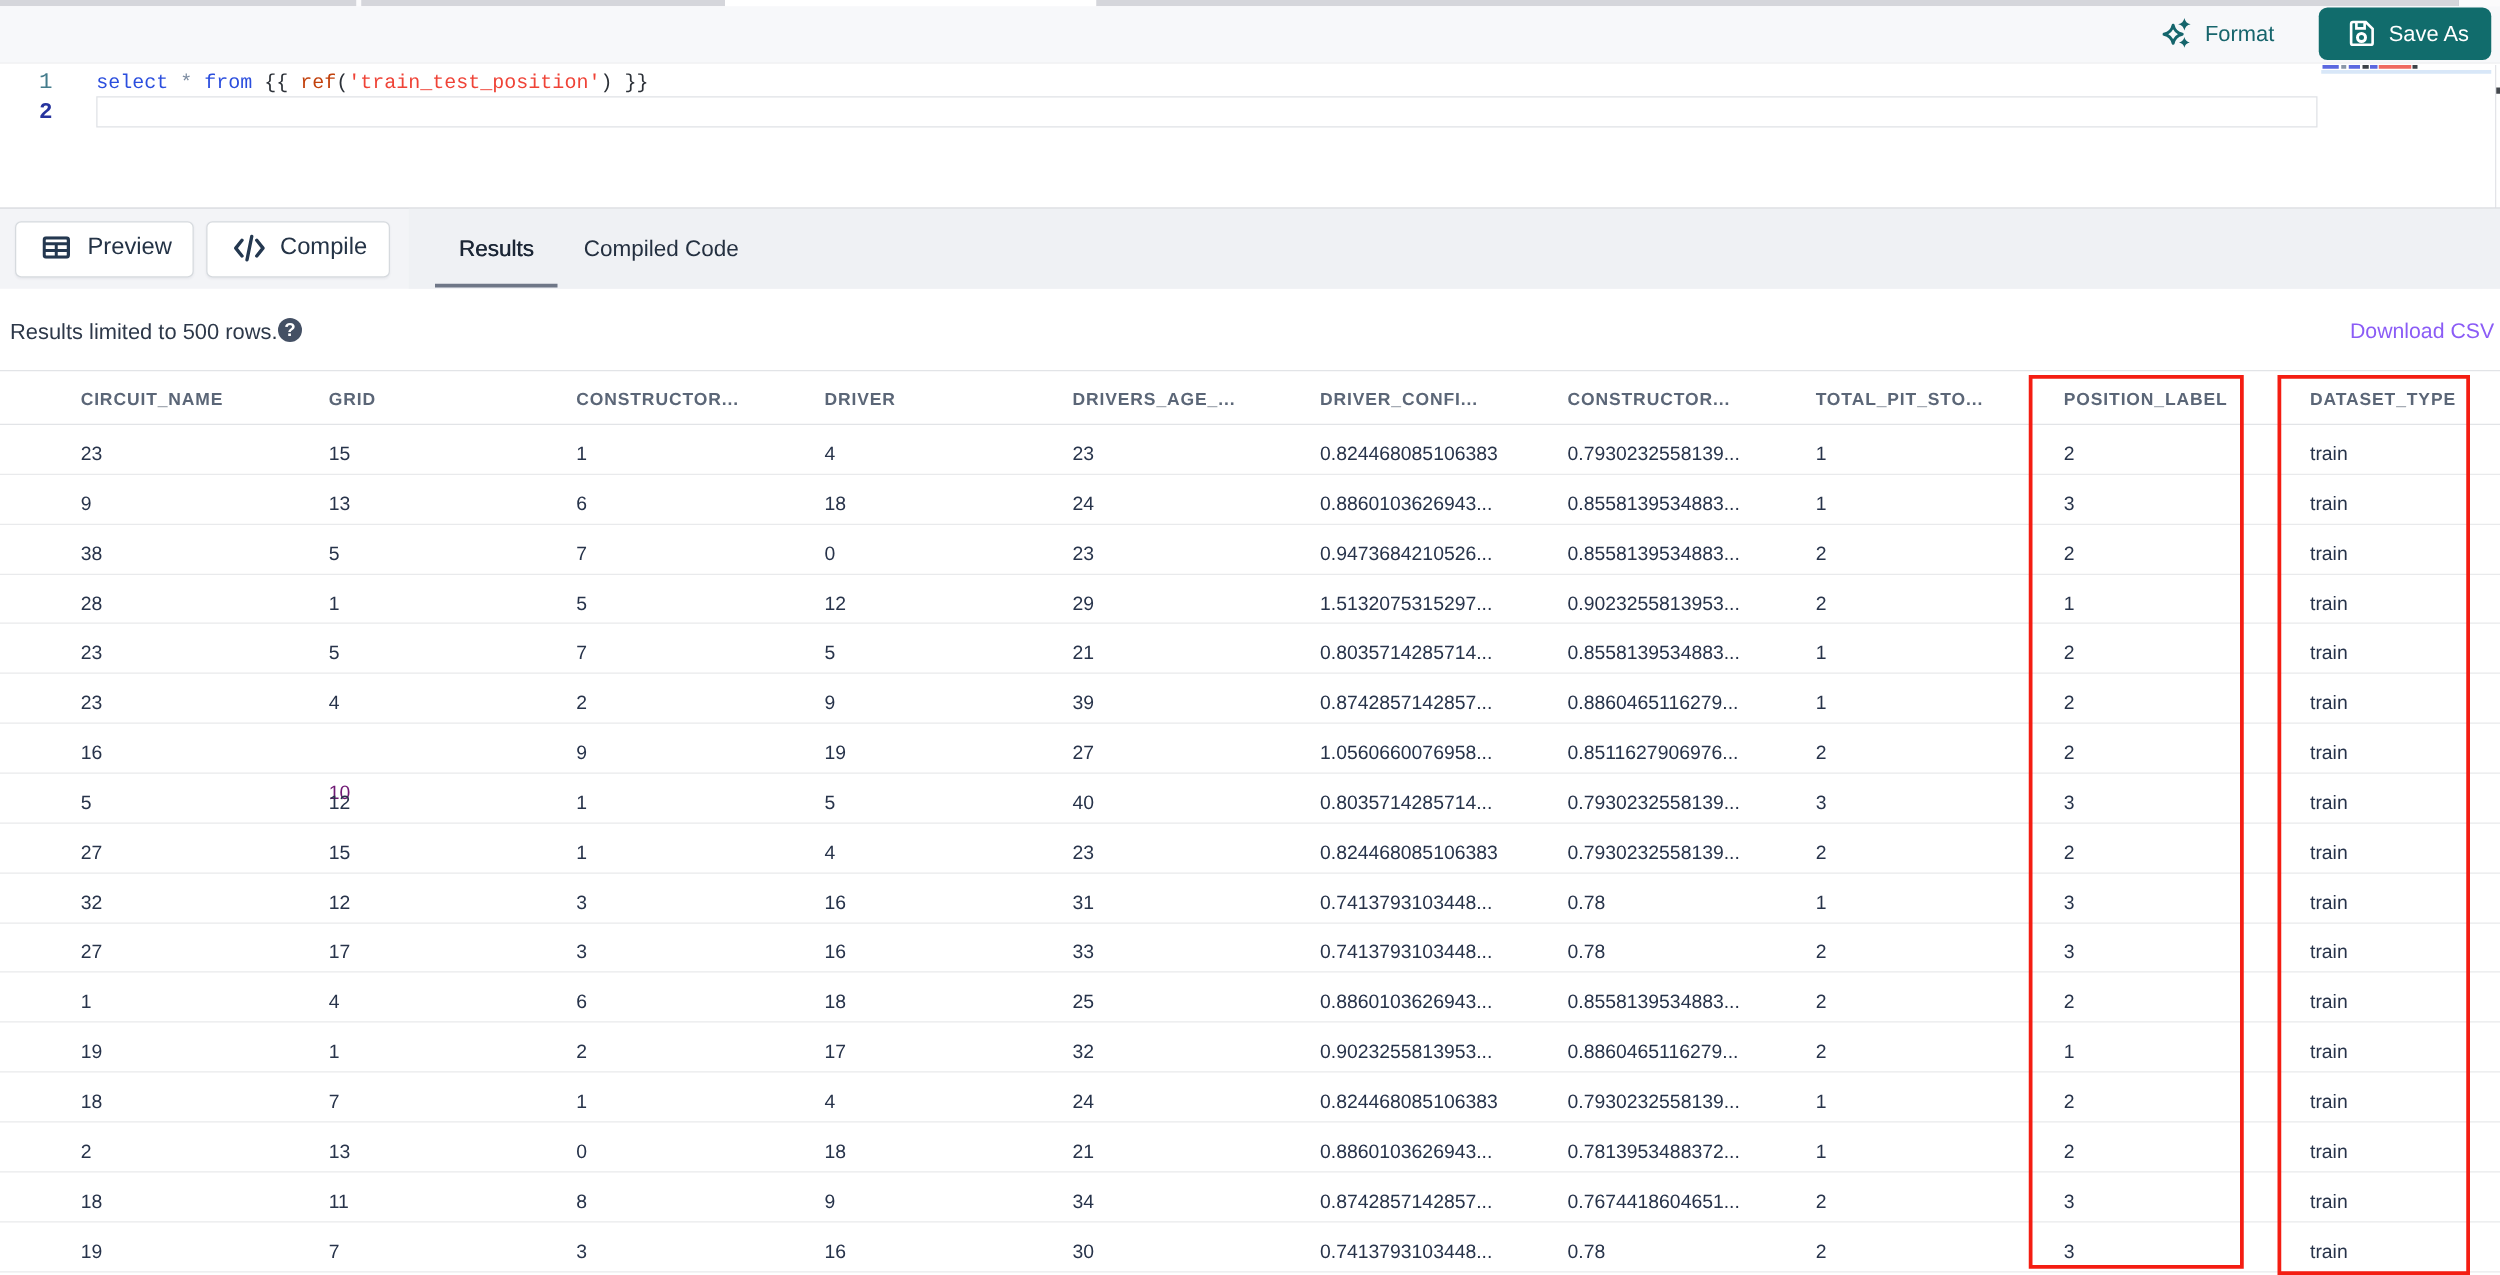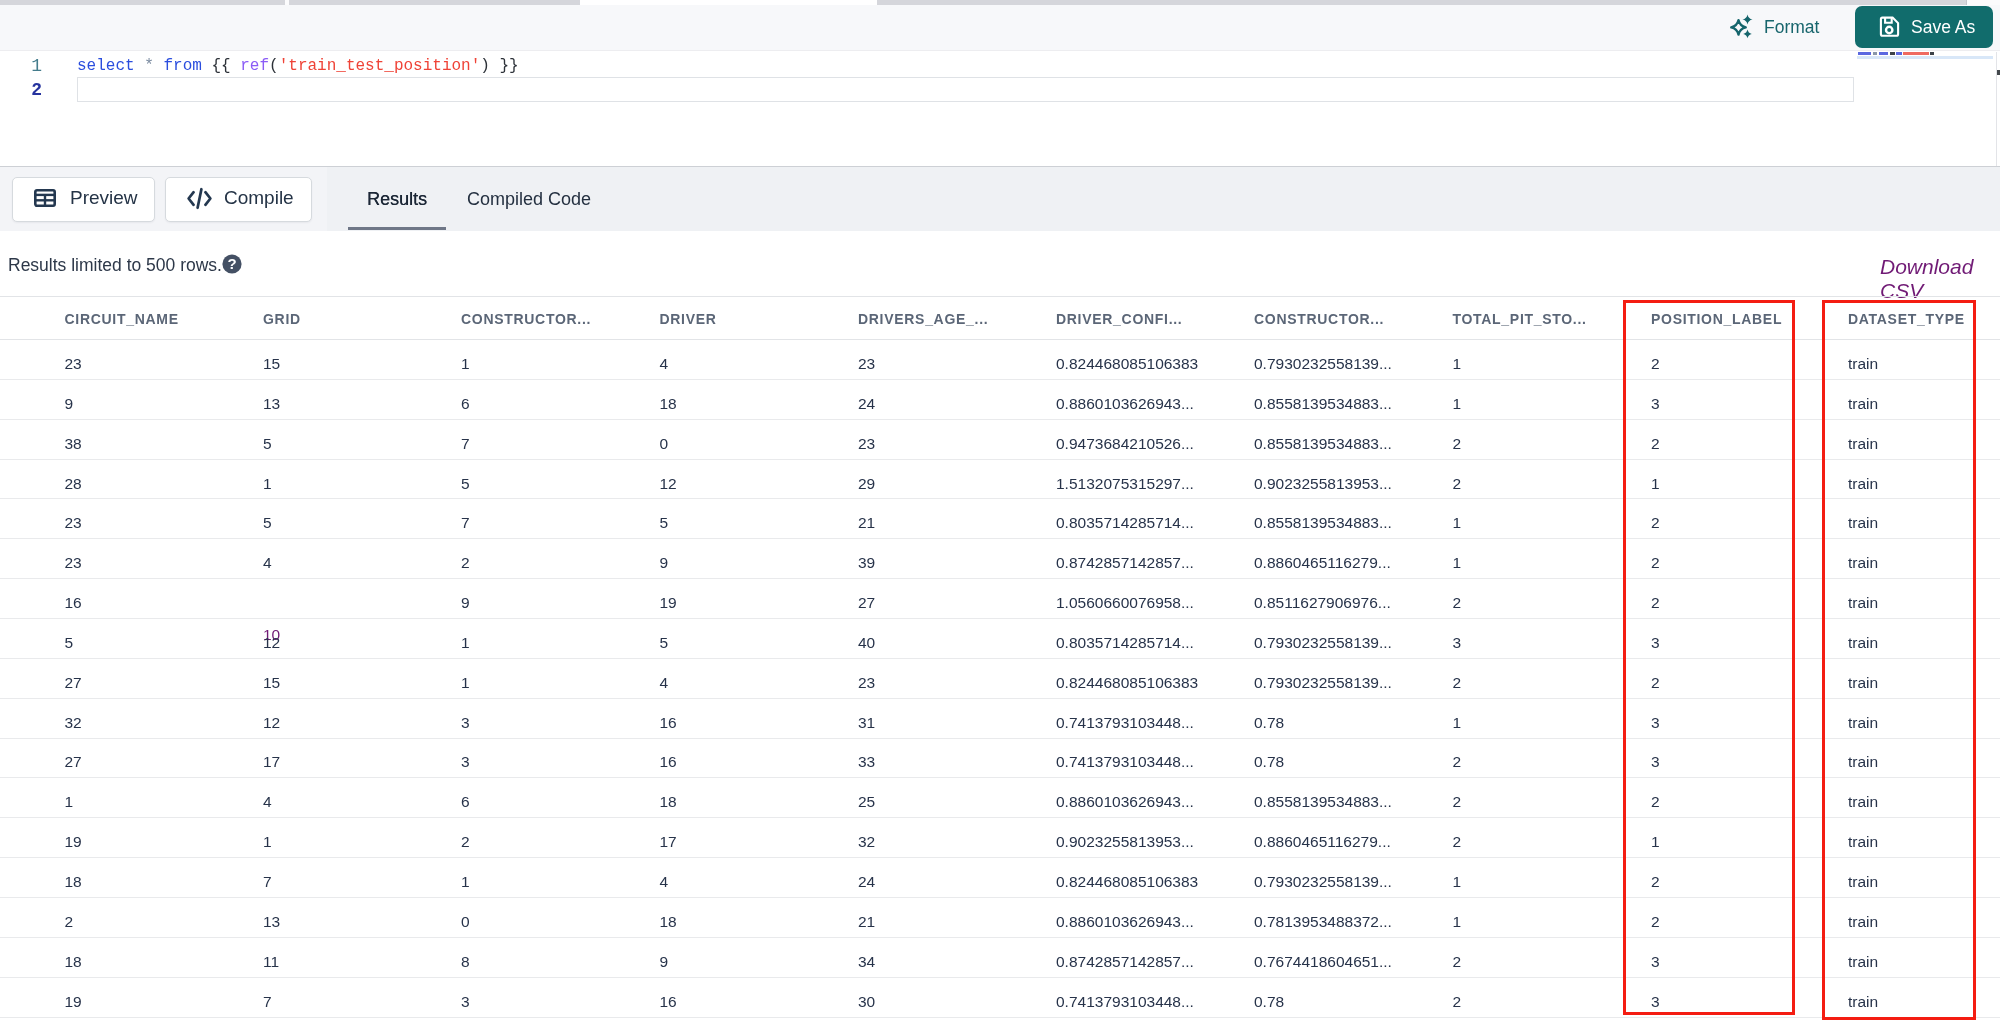--- a/index.html
+++ b/index.html
@@ -40,21 +40,21 @@
   </div>
   <div class="abs" style="left:1911px;top:17px;font-size:17.5px;color:#ffffff;">Save As</div>
 
   <div class="abs" style="left:0;top:51px;width:2000px;height:115px;background:#ffffff;"></div>
 
   <div class="abs mono" style="left:16px;top:56px;width:26px;height:20px;font-size:18px;color:#447c8c;text-align:right;">1</div>
   <div class="abs mono" style="left:16px;top:80px;width:26px;height:20px;font-size:18px;color:#26339e;font-weight:bold;text-align:right;">2</div>
 
   <div class="abs" style="left:77px;top:77px;width:1775px;height:23px;background:#ffffff;border:1px solid #dfe2e6;"></div>
 
-  <div class="abs mono" style="left:77px;top:57px;font-size:16px;white-space:pre;color:#2c3138;"><span style="color:#2b4ede;">select</span> <span style="color:#7b8ba0;">*</span> <span style="color:#2b4ede;">from</span> {{ <span style="color:#8b5cf6;">ref</span>(<span style="color:#ef4337;">'train_test_position'</span>) }}</div>
+  <div class="abs mono" style="left:77px;top:57px;font-size:16px;white-space:pre;color:#2c3138;"><span style="color:#2b4ede;">select</span> <span style="color:#7b8ba0;">*</span> <span style="color:#2b4ede;">from</span> {{ <span style="color:#c2410c;">ref</span>(<span style="color:#ef4337;">'train_test_position'</span>) }}</div>
 
   <div class="abs" style="left:1858px;top:52px;height:2.5px;width:13px;background:#5b68e0;"></div>
   <div class="abs" style="left:1873px;top:52px;height:2.5px;width:4px;background:#8a97a8;"></div>
   <div class="abs" style="left:1879px;top:52px;height:2.5px;width:9px;background:#5b68e0;"></div>
   <div class="abs" style="left:1890px;top:52px;height:2.5px;width:5px;background:#3c4248;"></div>
   <div class="abs" style="left:1896px;top:52px;height:2.5px;width:6px;background:#5b68e0;"></div>
   <div class="abs" style="left:1903px;top:52px;height:2.5px;width:26px;background:#ef6a60;"></div>
   <div class="abs" style="left:1930px;top:52px;height:2.5px;width:4px;background:#3c4248;"></div>
   <div class="abs" style="left:1857px;top:55.5px;width:136px;height:3.5px;background:#d8e7f8;"></div>
   <div class="abs" style="left:1996px;top:52px;width:1px;height:114px;background:#e3e4e8;"></div>
@@ -89,21 +89,21 @@
   <div class="abs" style="left:467px;top:189px;font-size:18px;color:#243040;">Compiled Code</div>
   <div class="abs" style="left:348px;top:227px;width:98px;height:3px;background:#6f7787;"></div>
 
   <div class="abs" style="left:8px;top:255px;font-size:17.5px;color:#2d3849;">Results limited to 500 rows.</div>
   <div class="abs" style="left:222px;top:254px;width:20px;height:20px;">
     <svg width="20" height="20" viewBox="0 0 20 20">
       <circle cx="10" cy="10" r="9.6" fill="#445064"></circle>
       <text x="10" y="15" font-size="15" font-weight="bold" fill="#ffffff" text-anchor="middle" font-family="Liberation Sans, sans-serif">?</text>
     </svg>
   </div>
-  <div class="abs" style="left:1880px;top:255px;font-size:21px;color:#701a75;font-style:italic;">Download CSV</div>
+  <div class="abs" style="left:1880px;top:255px;font-size:17px;color:#8b5cf6;">Download CSV</div>
 
   <div id="thead" class="abs" style="left:0;top:295.5px;width:2000px;height:44.5px;border-top:1px solid #e2e4e7;border-bottom:1px solid #e2e4e7;box-sizing:border-box;">
     <div class="abs" style="left:64.5px;top:14px;font-size:14px;font-weight:bold;letter-spacing:0.7px;color:#5b6677;">CIRCUIT_NAME</div>
     <div class="abs" style="left:263px;top:14px;font-size:14px;font-weight:bold;letter-spacing:0.7px;color:#5b6677;">GRID</div>
     <div class="abs" style="left:461px;top:14px;font-size:14px;font-weight:bold;letter-spacing:0.7px;color:#5b6677;">CONSTRUCTOR...</div>
     <div class="abs" style="left:659.5px;top:14px;font-size:14px;font-weight:bold;letter-spacing:0.7px;color:#5b6677;">DRIVER</div>
     <div class="abs" style="left:858px;top:14px;font-size:14px;font-weight:bold;letter-spacing:0.7px;color:#5b6677;">DRIVERS_AGE_...</div>
     <div class="abs" style="left:1056px;top:14px;font-size:14px;font-weight:bold;letter-spacing:0.7px;color:#5b6677;">DRIVER_CONFI...</div>
     <div class="abs" style="left:1254px;top:14px;font-size:14px;font-weight:bold;letter-spacing:0.7px;color:#5b6677;">CONSTRUCTOR...</div>
     <div class="abs" style="left:1452.5px;top:14px;font-size:14px;font-weight:bold;letter-spacing:0.7px;color:#5b6677;">TOTAL_PIT_STO...</div>

